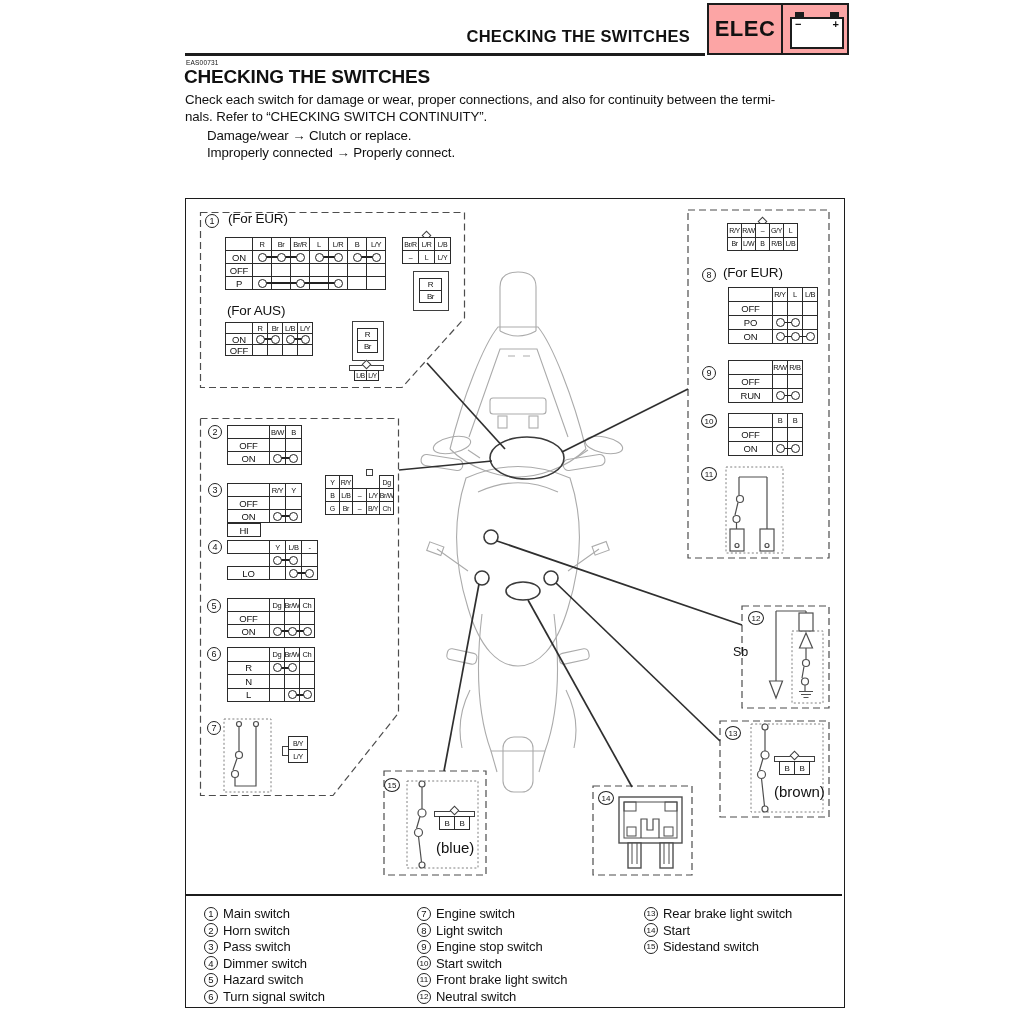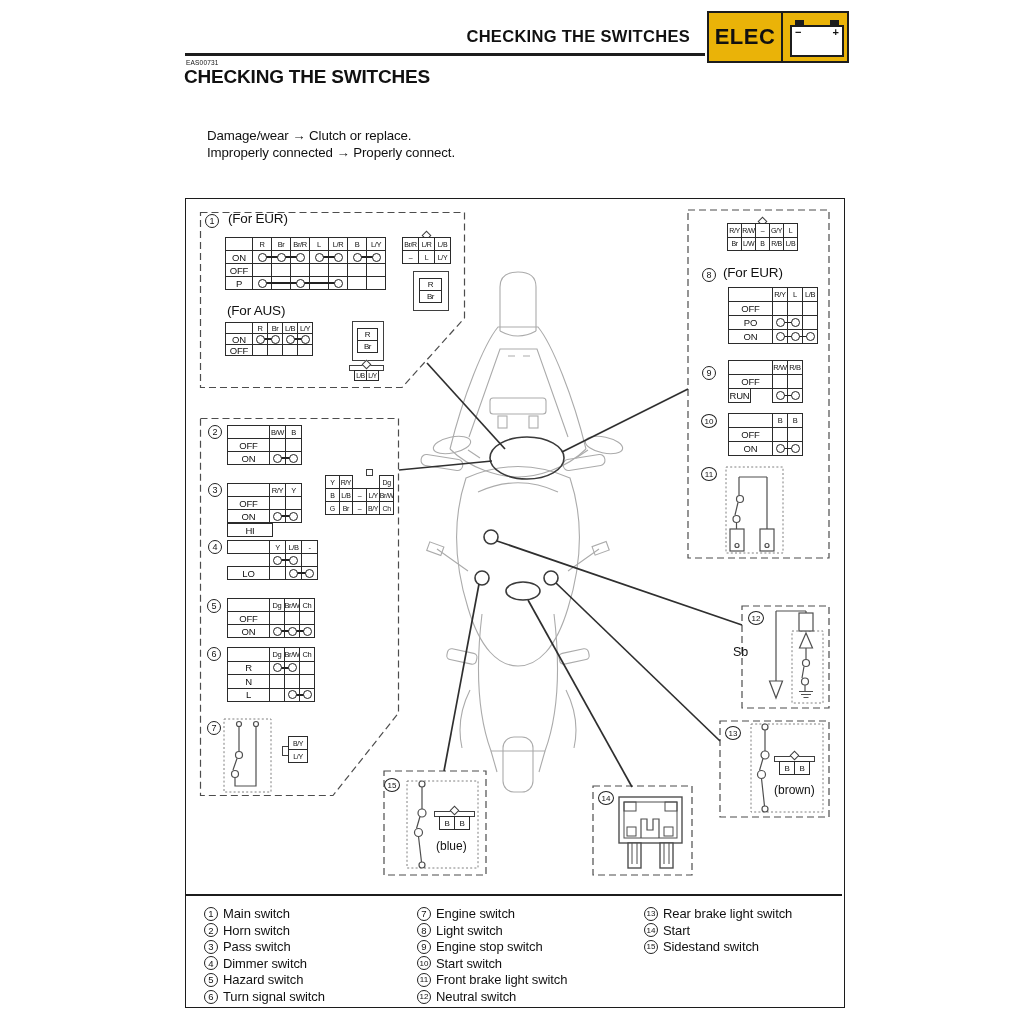--- a/index.html
+++ b/index.html
@@ -2,21 +2,21 @@
 <html><head>
 <meta charset="utf-8">
 <style>
   html,body{margin:0;padding:0;background:#f6f6f4;}
   .page{position:relative;width:1024px;height:1024px;background:#fff;
         font-family:"Liberation Sans",sans-serif;color:#111;overflow:hidden;}
   
   .running-title{position:absolute;left:380px;top:27px;width:310px;text-align:right;
       font-size:16.5px;font-weight:bold;letter-spacing:.3px;}
   .header-rule{position:absolute;left:185px;top:53px;width:520px;height:2.5px;background:#1c1c1c;}
-  .elec-box{position:absolute;left:707px;top:3px;width:138px;height:48px;border:2.5px solid #1c1c1c;background:#eab308;margin-top:8px;}
+  .elec-box{position:absolute;left:707px;top:3px;width:138px;height:48px;border:2.5px solid #1c1c1c;background:#fca5a5;}
   .elec-label{position:absolute;left:0;top:0;width:72px;height:48px;display:flex;align-items:center;
       justify-content:center;font-size:22px;font-weight:bold;letter-spacing:.5px;}
   .elec-divider{position:absolute;left:72px;top:0;width:2px;height:48px;background:#1c1c1c;}
   .battery{position:absolute;left:81px;top:12px;width:50px;height:28px;border:2.5px solid #1c1c1c;background:#fff;}
   .bat-tab{position:absolute;top:-7px;width:9px;height:5px;background:#1c1c1c;}
   .bt-l{left:3px;} .bt-r{right:3px;}
   .bat-minus{position:absolute;left:3px;top:0px;font-size:11px;font-weight:bold;line-height:11px;}
   .bat-plus{position:absolute;right:3px;top:0px;font-size:11px;font-weight:bold;line-height:11px;}
   
   .eas-code{position:absolute;left:186px;top:59px;font-size:6.5px;letter-spacing:.2px;}
@@ -33,21 +33,21 @@
       display:flex;align-items:center;justify-content:center;overflow:visible;}
   .tc.hdr{font-size:7.5px;letter-spacing:-.4px;}
   .tc.lbl{font-size:9.5px;letter-spacing:-.2px;}
   .tc.cell{background:#fff;}
   .dline{position:absolute;height:1.5px;background:#222;top:calc(50% - .75px);}
   .dot{position:absolute;width:9px;height:9px;border:1.3px solid #222;border-radius:50%;
        background:#fff;box-sizing:border-box;left:calc(50% - 4.5px);top:calc(50% - 4.5px);}
   .cnum{position:absolute;border:1.1px solid #222;border-radius:50%;background:#fff;box-sizing:border-box;
         display:flex;align-items:center;justify-content:center;font-size:9px;z-index:4;}
   .caption{position:absolute;font-size:13.5px;letter-spacing:-.2px;z-index:4;background:transparent;}
-  .small-label{position:absolute;font-size:12px;z-index:4;}
+  .small-label{position:absolute;font-size:15px;z-index:4;}
   .conn-outer{position:absolute;border:1.3px solid #3f3f3f;background:#fff;box-sizing:border-box;}
   .conn-tab{position:absolute;width:7px;height:7px;border:1px solid #3f3f3f;background:#fff;transform:rotate(45deg);box-sizing:border-box;}
   .conn-flange{position:absolute;border:1px solid #3f3f3f;background:#fff;box-sizing:border-box;height:6px;}
   .legend-item{position:absolute;display:flex;align-items:center;gap:5px;white-space:nowrap;}
   .legend-circle{display:inline-flex;align-items:center;justify-content:center;width:14px;height:14px;
       border:1.1px solid #222;border-radius:50%;font-size:9px;box-sizing:border-box;flex:0 0 14px;}
   .legend-label{font-size:13px;letter-spacing:-.1px;}
 </style>
 </head>
 <body>
@@ -63,20 +63,22 @@
     <div class="battery">
       <div class="bat-tab bt-l"></div>
       <div class="bat-tab bt-r"></div>
       <span class="bat-minus">−</span>
       <span class="bat-plus">+</span>
     </div>
   </div>
 
   <div class="eas-code">EAS00731</div>
   <div class="section-heading">CHECKING THE SWITCHES</div>
+  <div class="body-line" style="top:92px;">Check each switch for damage or wear, proper connections, and also for continuity between the termi-</div>
+  <div class="body-line" style="top:109px;">nals. Refer to “CHECKING SWITCH CONTINUITY”.</div>
   <div class="step-line" style="top:128px;">Damage/wear → Clutch or replace.</div>
   <div class="step-line" style="top:145px;">Improperly connected → Properly connect.</div>
 
   <div class="diagram-frame"></div>
   <div class="legend-divider"></div>
 
   <svg class="layer" width="1024" height="1024" viewBox="0 0 1024 1024">
 
     <g stroke="#ababab" stroke-width="1.1" fill="none">
       <path d="M500,331 V287 Q500,272 518,272 Q536,272 536,287 V331"></path>
@@ -325,21 +327,21 @@
         <div class="dot"></div>
       </div>
       <div class="tc cell" style="left: 285px; top: 509px; width: 17px; height: 14px;">
         <div class="dline" style="left: -1px; right: 50%;"></div>
         <div class="dot"></div>
       </div>
       <div class="tc hdr" style="left: 227px; top: 540px; width: 43px; height: 14px;"></div>
       <div class="tc hdr" style="left: 269px; top: 540px; width: 17px; height: 14px;">Y</div>
       <div class="tc hdr" style="left: 285px; top: 540px; width: 17px; height: 14px;">L/B</div>
       <div class="tc hdr" style="left: 301px; top: 540px; width: 17px; height: 14px;">-</div>
-      <div class="tc lbl" style="left: 227px; top: 523px; width: 46px; height: 14px;">HI</div>
+      <div class="tc lbl" style="left: 227px; top: 523px; width: 34px; height: 14px;">HI</div>
       <div class="tc cell" style="left: 269px; top: 553px; width: 17px; height: 14px;">
         <div class="dline" style="left: 50%; right: -1px;"></div>
         <div class="dot"></div>
       </div>
       <div class="tc cell" style="left: 285px; top: 553px; width: 17px; height: 14px;">
         <div class="dline" style="left: -1px; right: 50%;"></div>
         <div class="dot"></div>
       </div>
       <div class="tc cell" style="left: 301px; top: 553px; width: 17px; height: 14px;"></div>
       <div class="tc lbl" style="left: 227px; top: 566px; width: 43px; height: 14px;">LO</div>
@@ -431,21 +433,21 @@
       <div class="tc cell" style="left: 802px; top: 329px; width: 16px; height: 15px;">
         <div class="dline" style="left: -1px; right: 50%;"></div>
         <div class="dot"></div>
       </div>
       <div class="tc hdr" style="left: 728px; top: 360px; width: 45px; height: 15px;"></div>
       <div class="tc hdr" style="left: 772px; top: 360px; width: 16px; height: 15px;">R/W</div>
       <div class="tc hdr" style="left: 787px; top: 360px; width: 16px; height: 15px;">R/B</div>
       <div class="tc lbl" style="left: 728px; top: 374px; width: 45px; height: 15px;">OFF</div>
       <div class="tc cell" style="left: 772px; top: 374px; width: 16px; height: 15px;"></div>
       <div class="tc cell" style="left: 787px; top: 374px; width: 16px; height: 15px;"></div>
-      <div class="tc lbl" style="left: 728px; top: 388px; width: 23px; height: 15px;">RUN</div>
+      <div class="tc lbl" style="left: 728px; top: 388px; width: 45px; height: 15px;">RUN</div>
       <div class="tc cell" style="left: 772px; top: 388px; width: 16px; height: 15px;">
         <div class="dline" style="left: 50%; right: -1px;"></div>
         <div class="dot"></div>
       </div>
       <div class="tc cell" style="left: 787px; top: 388px; width: 16px; height: 15px;">
         <div class="dline" style="left: -1px; right: 50%;"></div>
         <div class="dot"></div>
       </div>
       <div class="tc hdr" style="left: 728px; top: 413px; width: 45px; height: 15px;"></div>
       <div class="tc hdr" style="left: 772px; top: 413px; width: 16px; height: 15px;">B</div>

